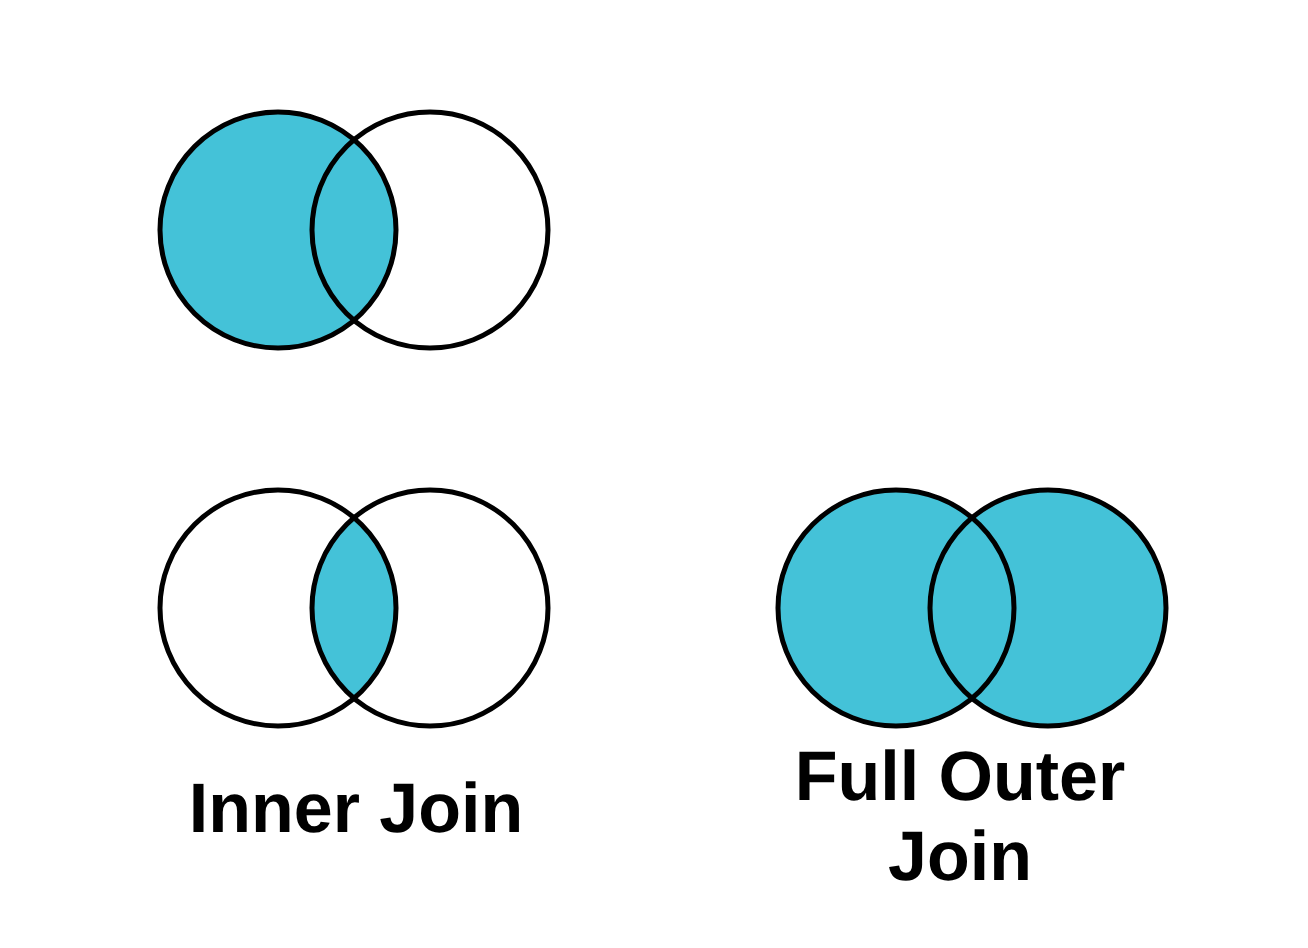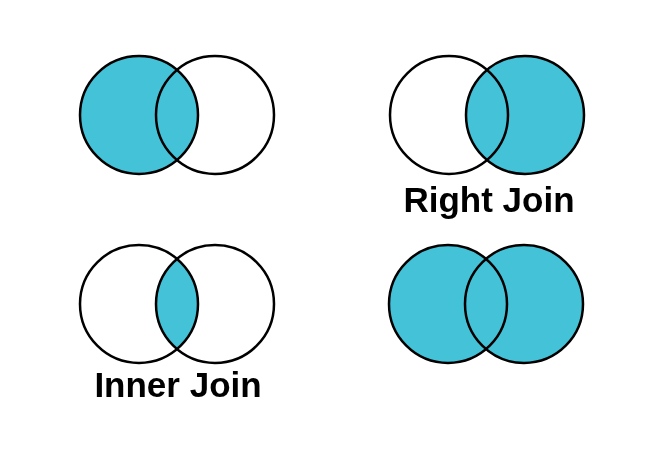--- a/index.html
+++ b/index.html
@@ -42,51 +42,38 @@
     font-size: 35px;
     line-height: 40px;
     font-weight: bold;
     color: #000000;
     letter-spacing: 0;
     white-space: nowrap;
   }
   .label .line { display: block; }
   .cell-tl .label { left: 52px; top: 180px; }
   .cell-tr .label { left: 42px; top: 180px; }
-  .cell-bl .label { left: 58px; top: 128px; }
+  .cell-bl .label { left: 58px; top: 148px; }
   .cell-br .label { left: 33px; top: 132px; }
 </style>
 </head>
 <body>
 
 <div class="figure">
 
   <div class="cell cell-tl">
     <svg class="venn" viewBox="0 0 200 124">
       <circle cx="62" cy="62" r="59" stroke="none" fill="#44C2D8"></circle>
       <circle cx="138" cy="62" r="59" stroke="none" fill="none"></circle>
       <path d="M 100 16.87 A 59 59 0 0 1 100 107.13 A 59 59 0 0 1 100 16.87 Z" stroke="none" fill="#44C2D8"></path>
       <circle cx="62" cy="62" r="59" fill="none" stroke-width="2.5" stroke="#000000"></circle>
       <circle cx="138" cy="62" r="59" fill="none" stroke-width="2.5" stroke="#000000"></circle>
     </svg>
   </div>
 
-  <div class="cell cell-tr">
-    <svg class="venn" viewBox="0 0 200 124">
-      <circle cx="62" cy="62" r="59" stroke="none" fill="none"></circle>
-      <circle cx="138" cy="62" r="59" stroke="none" fill="#44C2D8"></circle>
-      <path d="M 100 16.87 A 59 59 0 0 1 100 107.13 A 59 59 0 0 1 100 16.87 Z" stroke="none" fill="#44C2D8"></path>
-      <circle cx="62" cy="62" r="59" fill="none" stroke-width="2.5" stroke="#000000"></circle>
-      <circle cx="138" cy="62" r="59" fill="none" stroke-width="2.5" stroke="#000000"></circle>
-    </svg>
-    <div class="label">
-      <span class="line">Right Join</span>
-      <span class="line"></span>
-    </div>
-  </div>
 
   <div class="cell cell-bl">
     <svg class="venn" viewBox="0 0 200 124">
       <circle cx="62" cy="62" r="59" stroke="none" fill="none"></circle>
       <circle cx="138" cy="62" r="59" stroke="none" fill="none"></circle>
       <path d="M 100 16.87 A 59 59 0 0 1 100 107.13 A 59 59 0 0 1 100 16.87 Z" stroke="none" fill="#44C2D8"></path>
       <circle cx="62" cy="62" r="59" fill="none" stroke-width="2.5" stroke="#000000"></circle>
       <circle cx="138" cy="62" r="59" fill="none" stroke-width="2.5" stroke="#000000"></circle>
     </svg>
     <div class="label">
@@ -96,15 +83,19 @@
   </div>
 
   <div class="cell cell-br">
     <svg class="venn" viewBox="0 0 200 124">
       <circle cx="62" cy="62" r="59" stroke="none" fill="#44C2D8"></circle>
       <circle cx="138" cy="62" r="59" stroke="none" fill="#44C2D8"></circle>
       <path d="M 100 16.87 A 59 59 0 0 1 100 107.13 A 59 59 0 0 1 100 16.87 Z" stroke="none" fill="#44C2D8"></path>
       <circle cx="62" cy="62" r="59" fill="none" stroke-width="2.5" stroke="#000000"></circle>
       <circle cx="138" cy="62" r="59" fill="none" stroke-width="2.5" stroke="#000000"></circle>
     </svg>
+    <div class="label">
+      <span class="line">Full Outer</span>
+      <span class="line">Join</span>
+    </div>
   </div>
 
 </div>
 
 </body></html>

